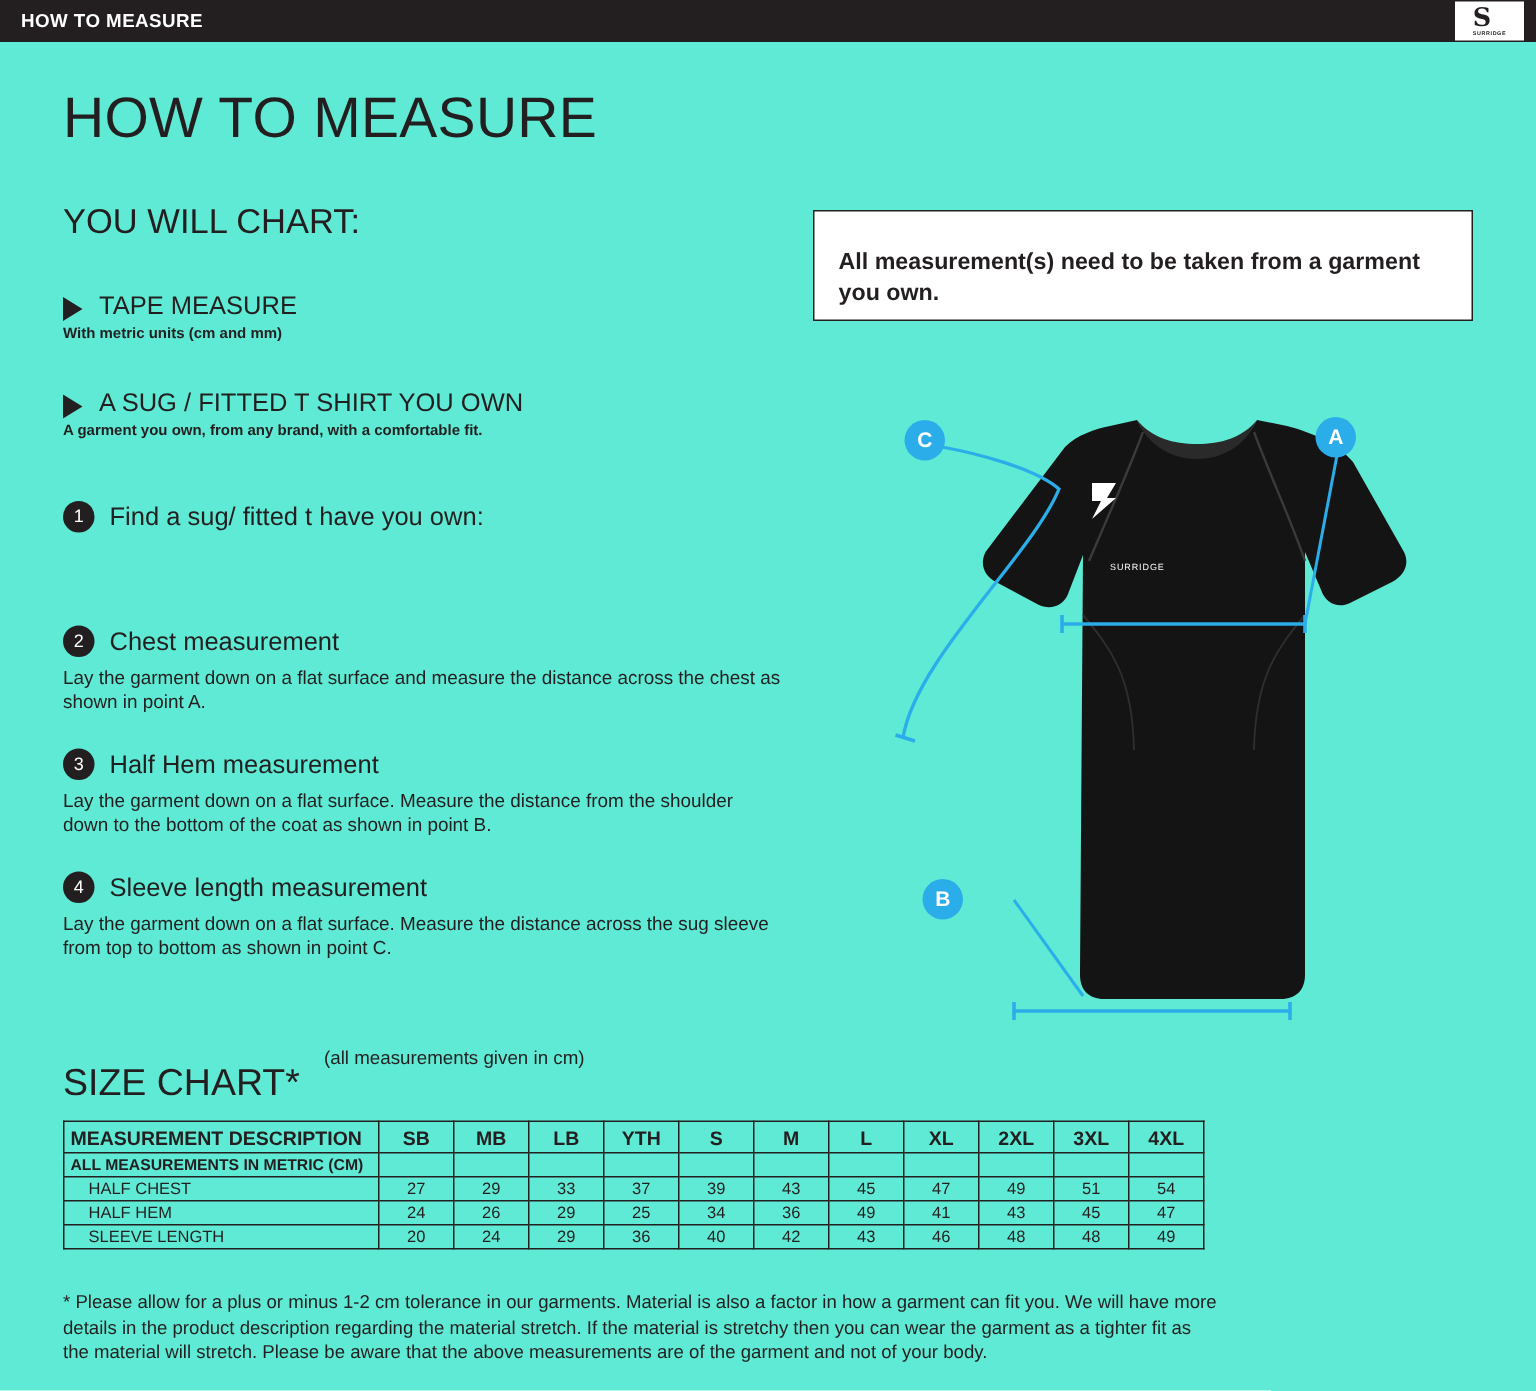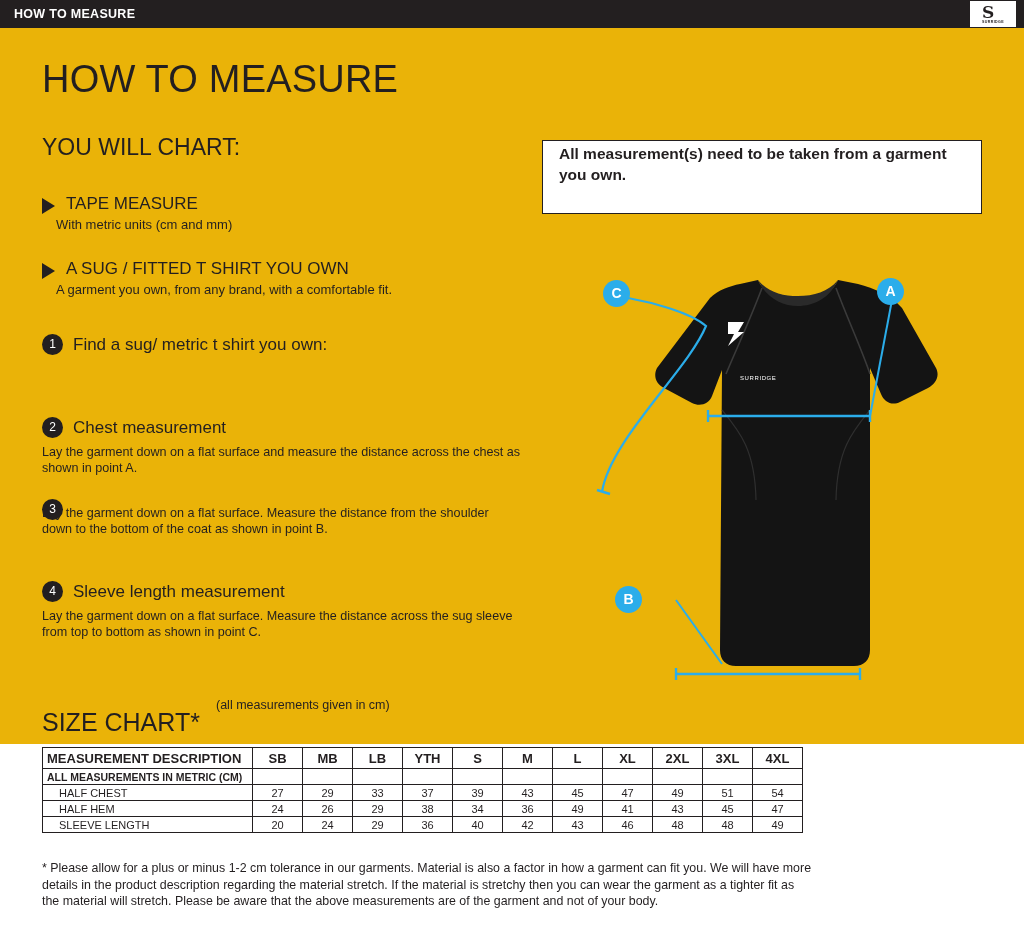--- a/index.html
+++ b/index.html
@@ -4,21 +4,21 @@
 <style>
   * { box-sizing: border-box; }
   html, body {
     margin: 0; padding: 0;
     width: 1024px; height: 927px;
     background: #ffffff;
     font-family: "Liberation Sans", sans-serif;
     color: #231f20;
     overflow: hidden;
   }
-  .page { position: relative; width: 1024px; height: 744px; background:#eab308; }
+  .page { position: relative; width: 1024px; height: 927px; background:#5eead4; }
 
   
   .topbar {
     position: absolute; left:0; top:0; width:1024px; height:28px;
     background:#231f20; color:#ffffff;
   }
   .topbar-title {
     position:absolute; left:14px; top:7px;
     font-size:12.5px; font-weight:bold; letter-spacing:.3px;
   }
@@ -43,21 +43,21 @@
   }
 
   
   .bullet { position:absolute; left:42px; }
   .bullet .tri {
     position:absolute; left:0; top:4px;
     width:0; height:0; border-left:13px solid #231f20;
     border-top:8px solid transparent; border-bottom:8px solid transparent;
   }
   .bullet .btitle { margin-left:24px; font-size:17px; }
-  .bullet .bsub { margin-left:14px; margin-top:3px; font-size:13px; }
+  .bullet .bsub { margin-left:0; margin-top:3px; font-size:10px;font-weight:bold; }
 
   #bullet-tape { top:194px; }
   #bullet-shirt { top:259px; }
 
   
   .step { position:absolute; left:42px; width:480px; }
   .step .num {
     position:absolute; left:0; top:0; width:21px; height:21px; border-radius:50%;
     background:#231f20; color:#fff; font-size:12px; text-align:center; line-height:21px;
   }
@@ -65,21 +65,21 @@
   .step .sbody { margin-top:7px; font-size:12.6px; line-height:15.5px; }
   #step-1 { top:334px; }
   #step-2 { top:417px; }
   #step-3 { top:499px; }
   #step-4 { top:581px; }
 
   
   .callout {
     position:absolute; left:542px; top:140px; width:440px; height:74px;
     border:1px solid #231f20; background:#fff;
-    padding:2px 16px;
+    padding:23px 16px;
     font-size:15.5px; font-weight:bold; line-height:21px;
   }
 
   
   .illus { position:absolute; left:540px; top:250px; width:470px; height:450px; }
   .badge-circle {
     position:absolute; width:27px; height:27px; border-radius:50%;
     background:#2badea; color:#fff; font-weight:bold; font-size:14px;
     text-align:center; line-height:27px;
   }
@@ -139,29 +139,30 @@
   </div>
 
   <div class="bullet" id="bullet-shirt">
     <span class="tri"></span>
     <div class="btitle">A SUG / FITTED T SHIRT YOU OWN</div>
     <div class="bsub">A garment you own, from any brand, with a comfortable fit.</div>
   </div>
 
   <div class="step" id="step-1">
     <span class="num">1</span>
-    <div class="stitle">Find a sug/ metric t shirt you own:</div>
+    <div class="stitle">Find a sug/ fitted t have you own:</div>
   </div>
   <div class="step" id="step-2">
     <span class="num">2</span>
     <div class="stitle">Chest measurement</div>
     <div class="sbody">Lay the garment down on a flat surface and measure the distance across the chest as shown in point A.</div>
   </div>
   <div class="step" id="step-3">
     <span class="num">3</span>
+    <div class="stitle">Half Hem measurement</div>
     <div class="sbody">Lay the garment down on a flat surface. Measure the distance from the shoulder down to the bottom of the coat as shown in point B.</div>
   </div>
   <div class="step" id="step-4">
     <span class="num">4</span>
     <div class="stitle">Sleeve length measurement</div>
     <div class="sbody">Lay the garment down on a flat surface. Measure the distance across the sug sleeve from top to bottom as shown in point C.</div>
   </div>
 
   <div class="callout">All measurement(s) need to be taken from a garment you own.</div>
 
@@ -270,21 +271,21 @@
         <td class="val">47</td>
         <td class="val">49</td>
         <td class="val">51</td>
         <td class="val">54</td>
       </tr>
       <tr>
         <td class="lbl">HALF HEM</td>
         <td class="val">24</td>
         <td class="val">26</td>
         <td class="val">29</td>
-        <td class="val">38</td>
+        <td class="val">25</td>
         <td class="val">34</td>
         <td class="val">36</td>
         <td class="val">49</td>
         <td class="val">41</td>
         <td class="val">43</td>
         <td class="val">45</td>
         <td class="val">47</td>
       </tr>
       <tr>
         <td class="lbl">SLEEVE LENGTH</td>

